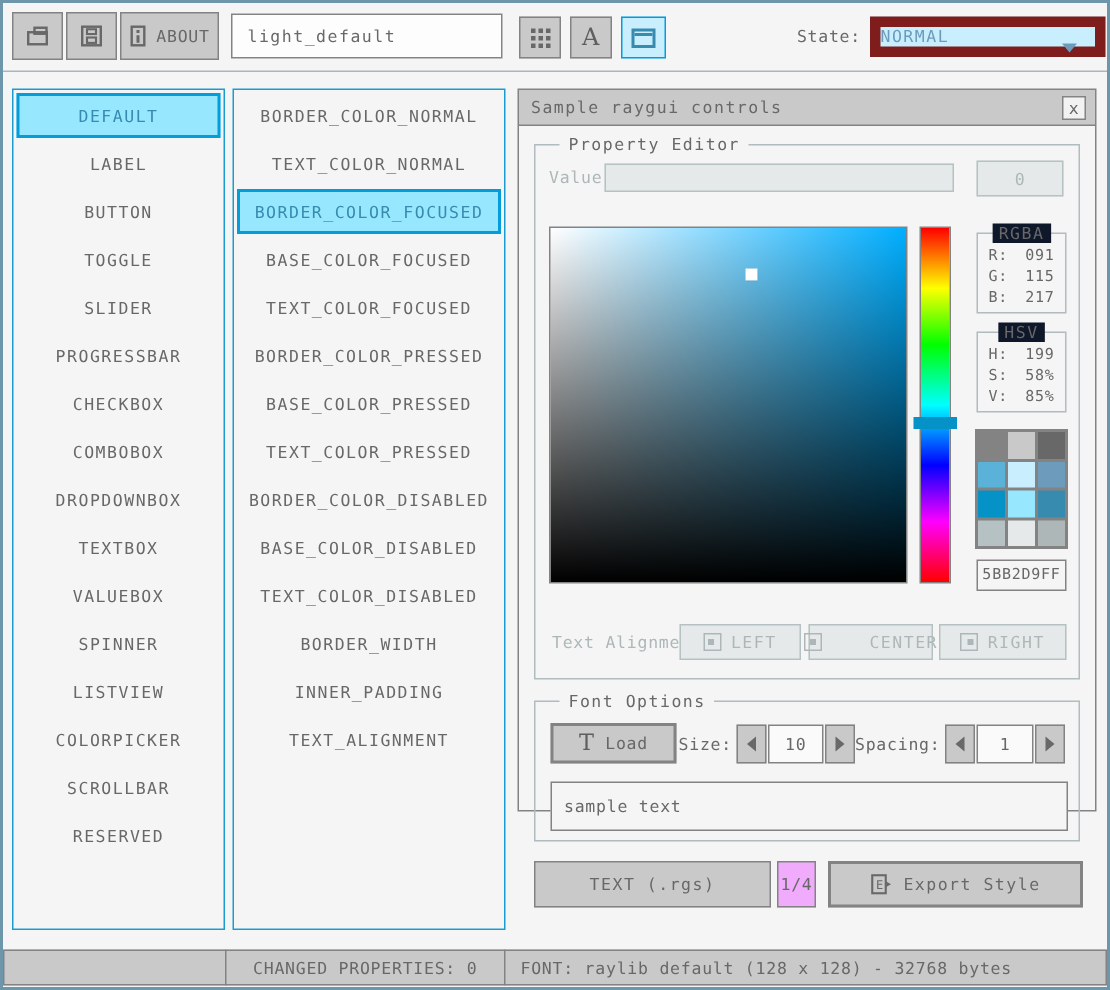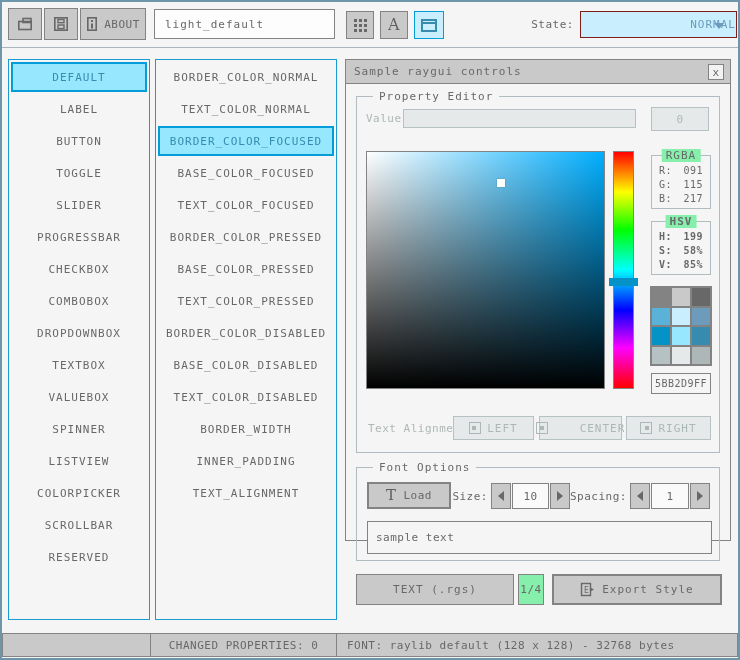--- a/index.html
+++ b/index.html
@@ -18,21 +18,21 @@
   .tbtn { position:absolute; background:#c9c9c9; border:1px solid #838383; display:flex; align-items:center; justify-content:center; gap:6px; cursor:pointer; color:#686868; }
   .tbtn.sel { background:#c9effe; border:1px solid #049cd9; color:#368baf; }
   #btn-open { left:6px; top:6px; width:34px; height:32px; }
   #btn-save { left:42px; top:6px; width:34px; height:32px; }
   #btn-about { left:78px; top:6px; width:66px; height:32px; }
   #name-input { position:absolute; left:152px; top:7px; width:181px; height:30px; background:#fdfdfd; border:1px solid #838383; color:#686868; font:inherit; letter-spacing:1px; padding:0 0 0 10px; outline:none; }
   #btn-grid { left:344px; top:9px; width:28px; height:28px; }
   #btn-font { left:378px; top:9px; width:28px; height:28px; }
   #btn-window { left:412px; top:9px; width:30px; height:28px; }
   #state-label { position:absolute; left:496px; top:16px; width:76px; text-align:right; }
-  #state-dropdown { position:absolute; left:578px; top:9px; width:157px; height:27px; background:#c9effe; border:1px solid #7f1d1d; color:#6c9bbc; display:flex; align-items:center; justify-content:flex-end; cursor:pointer; letter-spacing:1px; }
+  #state-dropdown { position:absolute; left:578px; top:9px; width:157px; height:27px; background:#c9effe; border:7px solid #7f1d1d; color:#6c9bbc; display:flex; align-items:center; justify-content:flex-start; cursor:pointer; letter-spacing:1px; }
   #state-dropdown .arrow { position:absolute; right:12px; top:11px; width:0; height:0; border-left:5px solid transparent; border-right:5px solid transparent; border-top:6px solid #6c9bbc; }
 
   
   .grid-icon { display:grid; grid-template-columns:repeat(3,3px); grid-template-rows:repeat(3,3px); gap:2px; }
   .grid-icon i { background:#686868; }
   .serifA { font-family:"DejaVu Serif","Liberation Serif",serif; font-size:16px; color:#5f5f5f; line-height:1; }
   .win-icon { width:16px; height:13px; border:2px solid #368baf; position:relative; }
   .win-icon i { position:absolute; left:0; right:0; top:1px; height:2px; background:#368baf; display:block; }
 
   
@@ -60,24 +60,24 @@
   
   #sv-square { left:20px; top:91px; width:239px; height:238px; border:1px solid #838383;
     background: linear-gradient(to bottom, rgba(0,0,0,0) 0%, #000 100%),
                 linear-gradient(to right, #fff 0%, hsl(199,100%,50%) 100%); }
   #sv-cursor { left:151px; top:119px; width:8px; height:8px; background:#fff; box-shadow:0 0 1px rgba(0,0,0,.4); }
   #hue-bar { left:267px; top:91px; width:21px; height:238px; border:1px solid #838383;
     background: linear-gradient(to bottom, #f00 0%, #ff0 17%, #0f0 33%, #0ff 50%, #00f 67%, #f0f 83%, #f00 100%); }
   #hue-handle { left:263px; top:218px; width:29px; height:8px; background:#0492c7; }
 
   .mini-group { position:absolute; width:60px; border:1px solid #b0bcc0; padding:8px 0 4px 0; }
-  .mini-group > .glabel { position:absolute; top:-7px; left:50%; transform:translateX(-50%); background:#86efac; padding:0 4px; letter-spacing:1px; }
+  .mini-group > .glabel { position:absolute; top:-7px; left:50%; transform:translateX(-50%); background:#0f172a; padding:0 4px; letter-spacing:1px; }
   .mini-row { display:flex; justify-content:space-between; padding:0 7px; font-size:10px; line-height:14px; }
   #rgba-group { left:305px; top:95px; height:54px; }
-  #hsv-group { left:305px; top:161px; height:54px;font-weight:bold; }
+  #hsv-group { left:305px; top:161px; height:54px; }
 
   #palette { left:304px; top:226px; width:62px; height:80px; background:#838383; padding:2px; display:grid; grid-template-columns:repeat(3,1fr); gap:2px; }
   #palette .swatch { cursor:pointer; }
   #hex-box { left:305px; top:313px; width:60px; height:21px; border:1px solid #838383; background:#f5f5f5; display:flex; align-items:center; justify-content:center; font-size:10px; }
 
   #align-label { left:22px; top:362px; color:#aeb7b7; }
   .align-btn { position:absolute; top:356px; height:24px; display:flex; align-items:center; justify-content:center; gap:6px; cursor:default; letter-spacing:1px; }
   #align-left { left:107px; width:81px; } #align-center { left:193px; width:83px;gap:32px; } #align-right { left:280px; width:85px; }
   .align-ic { width:12px; height:12px; border:1px solid #aeb7b7; position:relative; flex:0 0 auto; }
   .align-ic i { position:absolute; top:3px; width:4px; height:4px; background:#aeb7b7; }
@@ -91,21 +91,21 @@
   .spin-btn { position:absolute; top:423px; width:20px; height:26px; background:#c9c9c9; border:1px solid #838383; display:flex; align-items:center; justify-content:center; cursor:pointer; }
   .spin-val { position:absolute; top:423px; height:26px; background:#fafafa; border:1px solid #838383; display:flex; align-items:center; justify-content:center; }
   #size-dec { left:145px; } #size-val { left:166px; width:37px; } #size-inc { left:204px; }
   #spc-dec { left:284px; } #spc-val { left:305px; width:38px; } #spc-inc { left:344px; }
   .tri-l { width:0; height:0; border-top:5px solid transparent; border-bottom:5px solid transparent; border-right:6px solid #686868; }
   .tri-r { width:0; height:0; border-top:5px solid transparent; border-bottom:5px solid transparent; border-left:6px solid #686868; }
   #sample-box { left:21px; top:461px; width:345px; height:33px; border:1px solid #838383; background:#f5f5f5; display:flex; align-items:center; padding-left:8px; }
 
   
   #txt-btn { left:10px; top:514px; width:158px; height:31px; background:#c9c9c9; border:1px solid #838383; display:flex; align-items:center; justify-content:center; cursor:pointer; letter-spacing:1px; }
-  #page-btn { left:172px; top:514px; width:26px; height:31px; background:#86efac; border:1px solid #838383; display:flex; align-items:center; justify-content:center; cursor:pointer; }
+  #page-btn { left:172px; top:514px; width:26px; height:31px; background:#f0abfc; border:1px solid #838383; display:flex; align-items:center; justify-content:center; cursor:pointer; }
   #export-btn { left:206px; top:514px; width:170px; height:31px; background:#c9c9c9; border:2px solid #838383; display:flex; align-items:center; justify-content:center; gap:7px; cursor:pointer; letter-spacing:1px; }
 
   
   #statusbar { position:absolute; left:0; top:631px; width:736px; height:24px; }
   .scell { position:absolute; top:0; height:24px; background:#c9c9c9; border:1px solid #838383; display:flex; align-items:center; }
   #scell-1 { left:0; width:149px; }
   #scell-2 { left:148px; width:187px; justify-content:center; }
   #scell-3 { left:334px; width:402px; padding-left:10px; }
 </style>
 </head>

